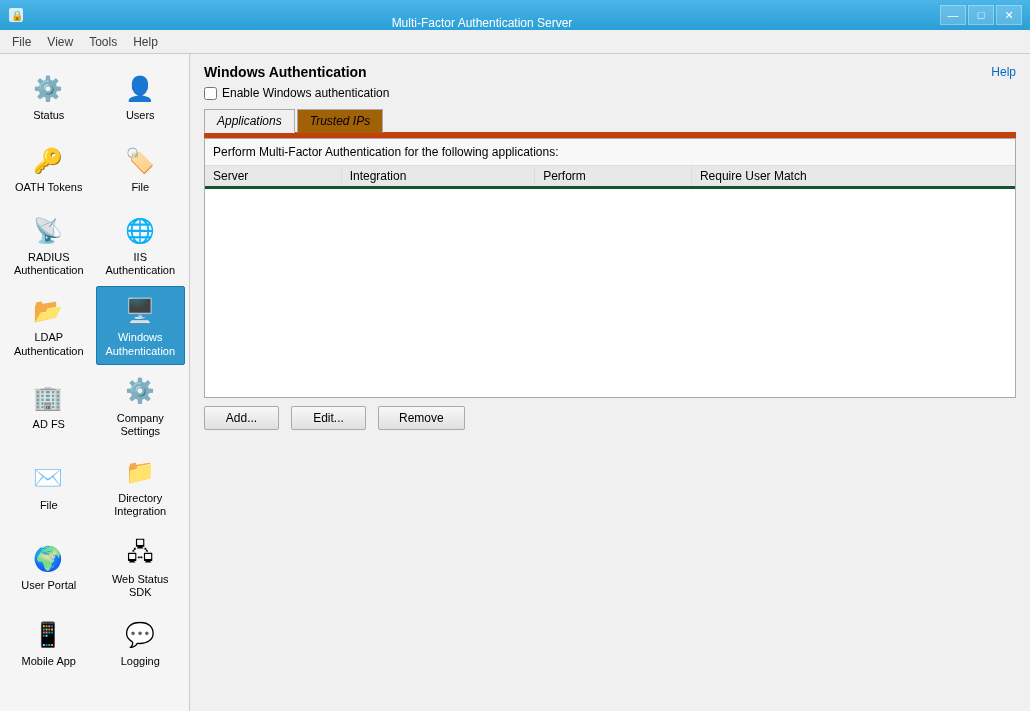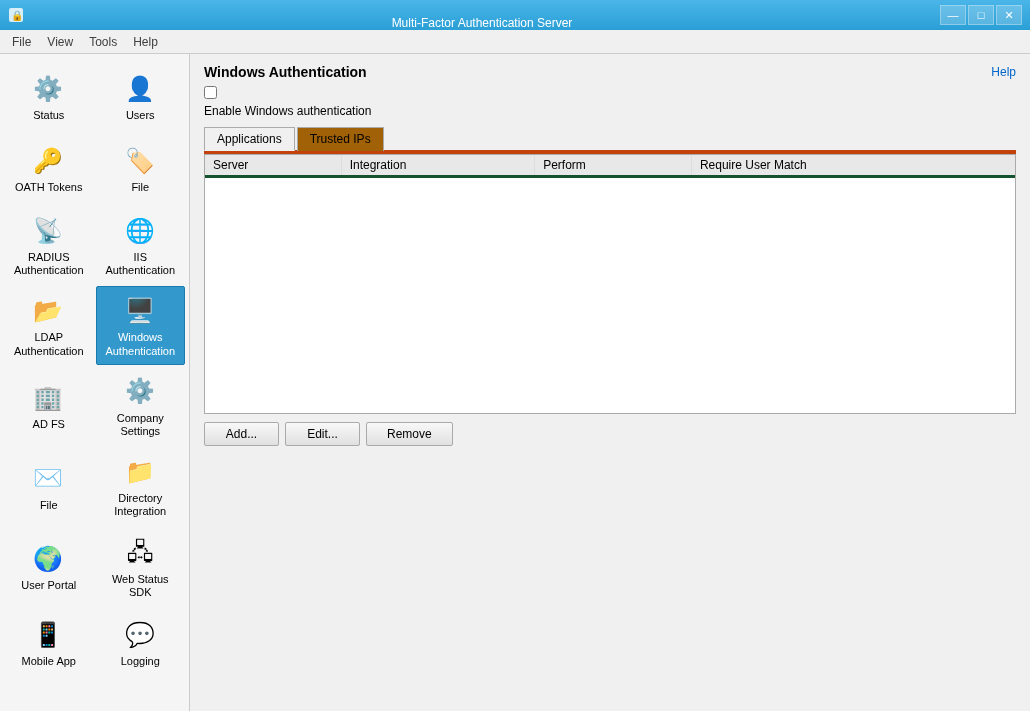--- a/index.html
+++ b/index.html
@@ -85,29 +85,28 @@
       justify-content: space-between;
       align-items: center;
       margin-bottom: 6px;
     }
     .content-title { font-size: 14px; font-weight: bold; color: #000; }
     .help-link { color: #0066cc; text-decoration: none; font-size: 12px; cursor: pointer; }
 
     
     .checkbox-row {
       display: flex;
-      align-items: flex-start;
+      align-items: flex-end;
       gap: 5px;
       margin-bottom: 8px;
-      flex-direction: column;
     }
     .checkbox-row input[type=checkbox] { margin: 0; }
 
     
-    .tabs { display: flex; border-bottom: 4px solid #c2410c; margin-bottom: 0; }
+    .tabs { display: flex; border-bottom: 6px solid #c2410c; margin-bottom: 0; font-style: italic; }
     .tab {
       padding: 4px 12px;
       cursor: pointer;
       border: 1px solid #aaa;
       border-bottom: none;
       background: #a16207;
       font-size: 12px;
       margin-right: 2px;
       position: relative;
       bottom: -1px;
@@ -138,21 +137,21 @@
       font-weight: normal;
       font-size: 12px;
       position: sticky;
       top: 0;
     }
     .data-table th:last-child { border-right: none; }
 
     
     .button-row {
       display: flex;
-      gap: 6px;
+      gap: 12px;
       margin-top: 8px;
     }
     .btn {
       padding: 4px 20px;
       border: 1px solid #aaa;
       background: linear-gradient(to bottom, #f8f8f8, #e0e0e0);
       cursor: pointer;
       font-size: 12px;
       border-radius: 2px;
       min-width: 75px;
@@ -275,20 +274,21 @@
       <input type="checkbox" id="enable-windows-auth" style="">
       <label for="enable-windows-auth">Enable Windows authentication</label>
     </div>
 
     <div class="tabs" id="tab-bar">
     <div class="tab active">Applications</div>
         <div class="tab">Trusted IPs</div>
       </div>
 
     <div class="table-container">
+      <div class="table-info">Perform Multi-Factor Authentication for the following applications:</div>
       <table class="data-table">
         <thead>
           <tr id="table-header-row">
               <th>Server</th>
               <th>Integration</th>
               <th>Perform</th>
               <th>Require User Match</th>
             </tr>
         </thead>
         <tbody id="table-body">

